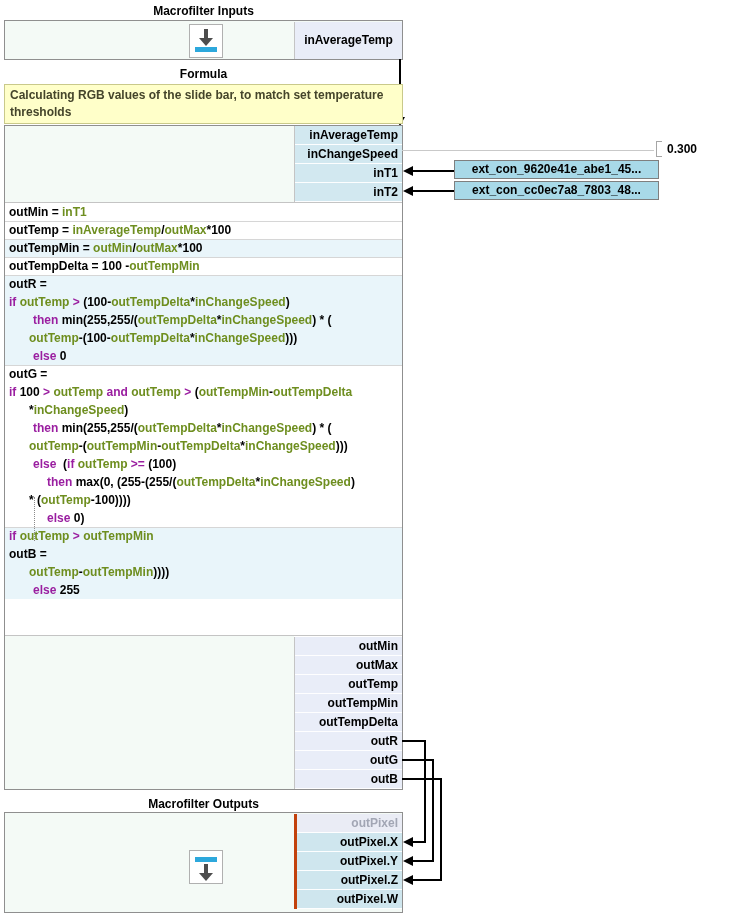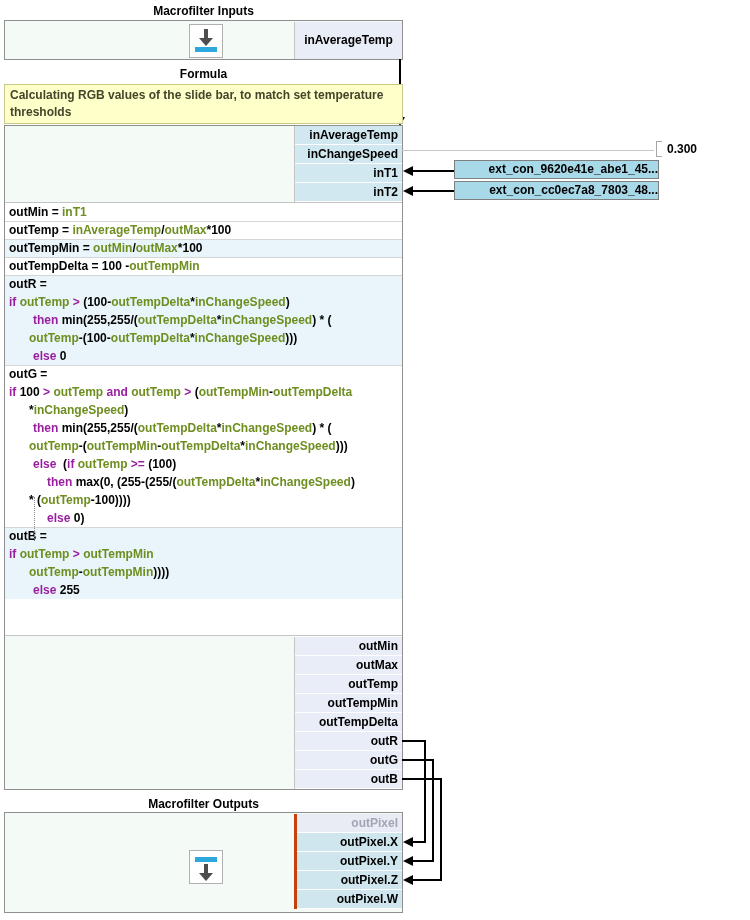--- a/index.html
+++ b/index.html
@@ -74,21 +74,21 @@
   .wire{position:absolute;background:#000;}
   .thinline{position:absolute;background:#c9c9c9;height:1px;}
   .ah-left{position:absolute;width:0;height:0;border-top:5px solid transparent;border-bottom:5px solid transparent;border-right:10px solid #000;}
   .ah-down{position:absolute;width:0;height:0;border-left:5px solid transparent;border-right:5px solid transparent;border-top:9px solid #000;}
 
   .cbracket{position:absolute;left:656px;top:141px;width:6px;height:16px;box-sizing:border-box;
             border-left:1px solid #a6a6a6;border-top:1px solid #a6a6a6;border-bottom:1px solid #a6a6a6;}
   .cvalue{position:absolute;left:667px;top:141px;height:16px;line-height:16px;font-size:12px;}
 
   .ext{position:absolute;left:454px;width:205px;height:19px;box-sizing:border-box;
-       background:var(--connection_teal);border:1px solid #7f7f7f;text-align:right;line-height:17px;overflow:hidden;}
+       background:var(--connection_teal);border:1px solid #7f7f7f;text-align:center;line-height:17px;overflow:hidden;}
   .ext1{top:160px;} .ext2{top:181px;}
 
   .outputs-ports{position:absolute;left:289px;top:1px;width:108px;border-left:3px solid #c2410c;box-sizing:border-box;}
 </style>
 </head>
 <body>
 
 <div class="canvas">
 
   <div class="title t-inputs">Macrofilter Inputs</div>
@@ -143,22 +143,22 @@
           <div class="cl ind0"><span class="k">if </span><span>100 </span><span class="k">&gt; </span><span class="v">outTemp</span><span class="k"> and </span><span class="v">outTemp</span><span class="k"> &gt; </span><span>(</span><span class="v">outTempMin</span><span>-</span><span class="v">outTempDelta</span></div>
           <div class="cl ind1"><span>*</span><span class="v">inChangeSpeed</span><span>)</span></div>
           <div class="cl ind2"><span class="k">then </span><span>min(255,255/(</span><span class="v">outTempDelta</span><span>*</span><span class="v">inChangeSpeed</span><span>) * (</span></div>
           <div class="cl ind1"><span class="v">outTemp</span><span>-(</span><span class="v">outTempMin</span><span>-</span><span class="v">outTempDelta</span><span>*</span><span class="v">inChangeSpeed</span><span>)))</span></div>
           <div class="cl ind2"><span class="k">else </span><span> (</span><span class="k">if </span><span class="v">outTemp</span><span class="k"> &gt;= </span><span>(100)</span></div>
           <div class="cl ind3"><span class="k">then </span><span>max(0, (255-(255/(</span><span class="v">outTempDelta</span><span>*</span><span class="v">inChangeSpeed</span><span>)</span></div>
           <div class="cl ind1"><span>* (</span><span class="v">outTemp</span><span>-100))))</span></div>
           <div class="cl ind3"><span class="k">else </span><span>0)</span></div>
         </div>
         <div class="grp alt">
+          <div class="cl ind0"><span class="k">if </span><span class="v">outTemp</span><span class="k"> &gt; </span><span class="v">outTempMin</span></div>
           <div class="cl ind0"><span>outB =</span></div>
-          <div class="cl ind0"><span class="k">if </span><span class="v">outTemp</span><span class="k"> &gt; </span><span class="v">outTempMin</span></div>
           <div class="cl ind1"><span class="v">outTemp</span><span>-</span><span class="v">outTempMin</span><span>))))</span></div>
           <div class="cl ind2"><span class="k">else </span><span>255</span></div>
         </div>
       </div>
     <div class="fbody" style="pointer-events:none;background:none;">
       <div class="indent-guide"></div>
     </div>
     <div class="fsep fsep2"></div>
     <div class="fout-left"></div>
     <div class="fout-ports">

